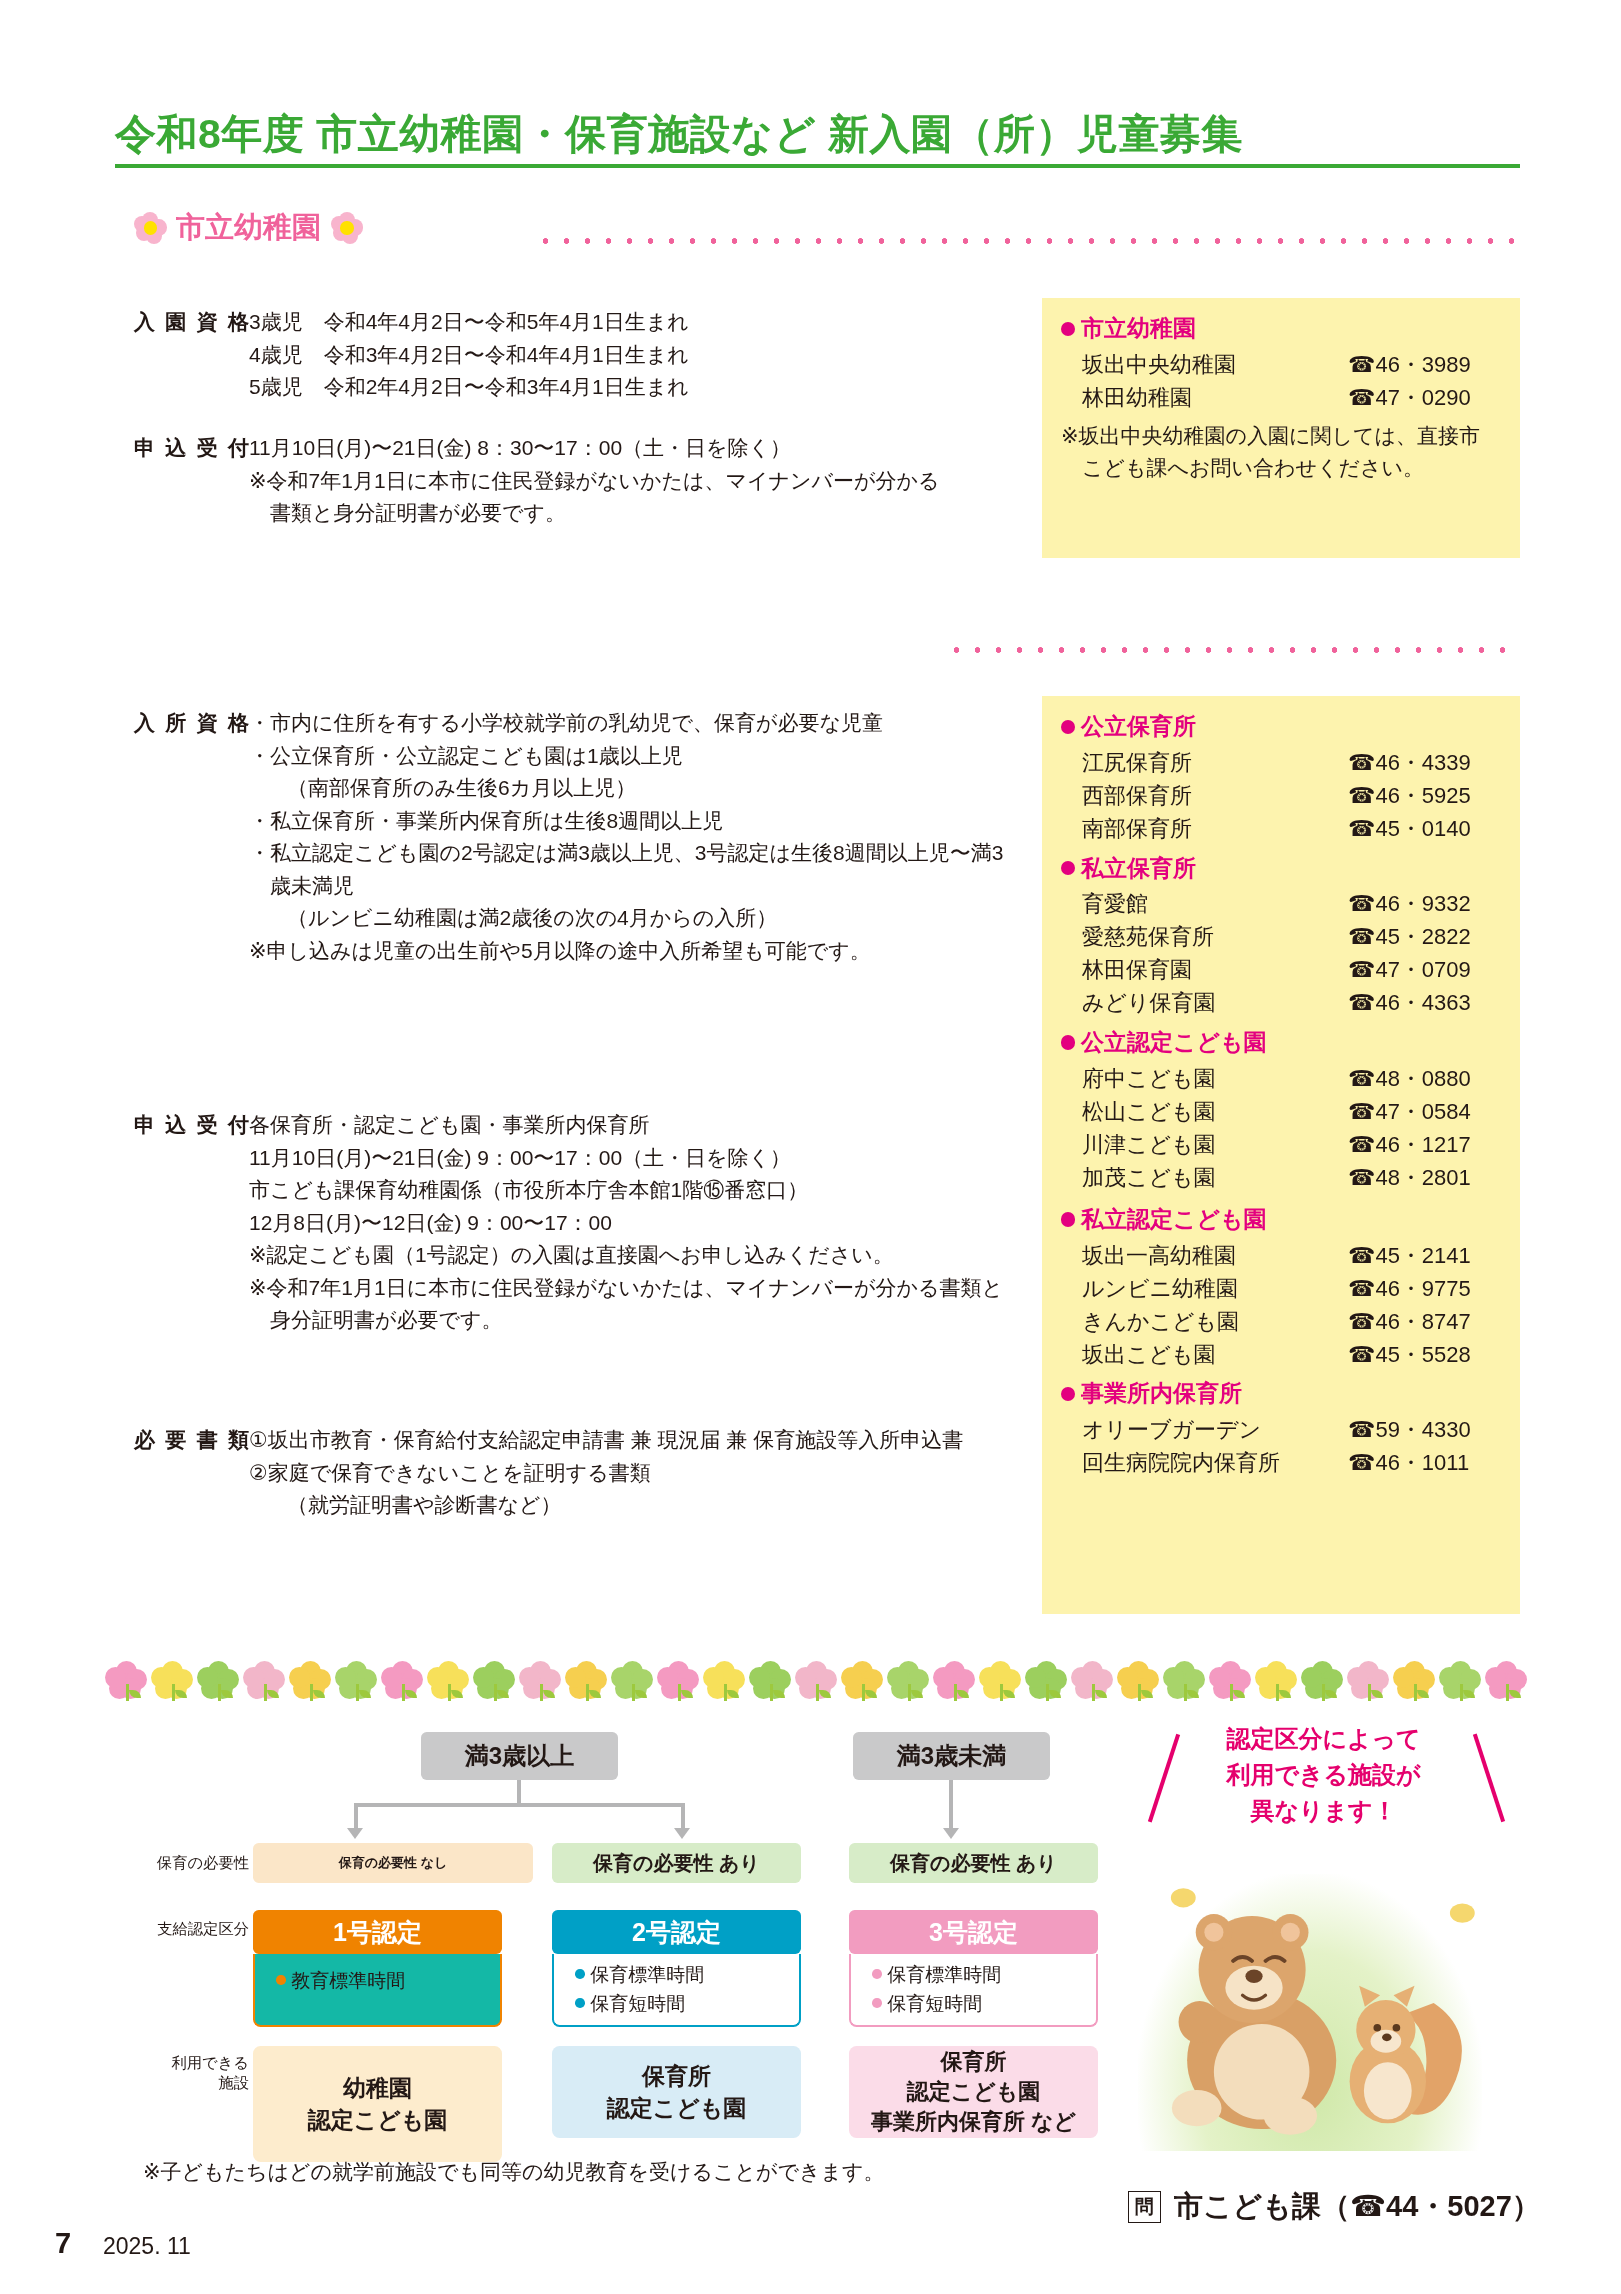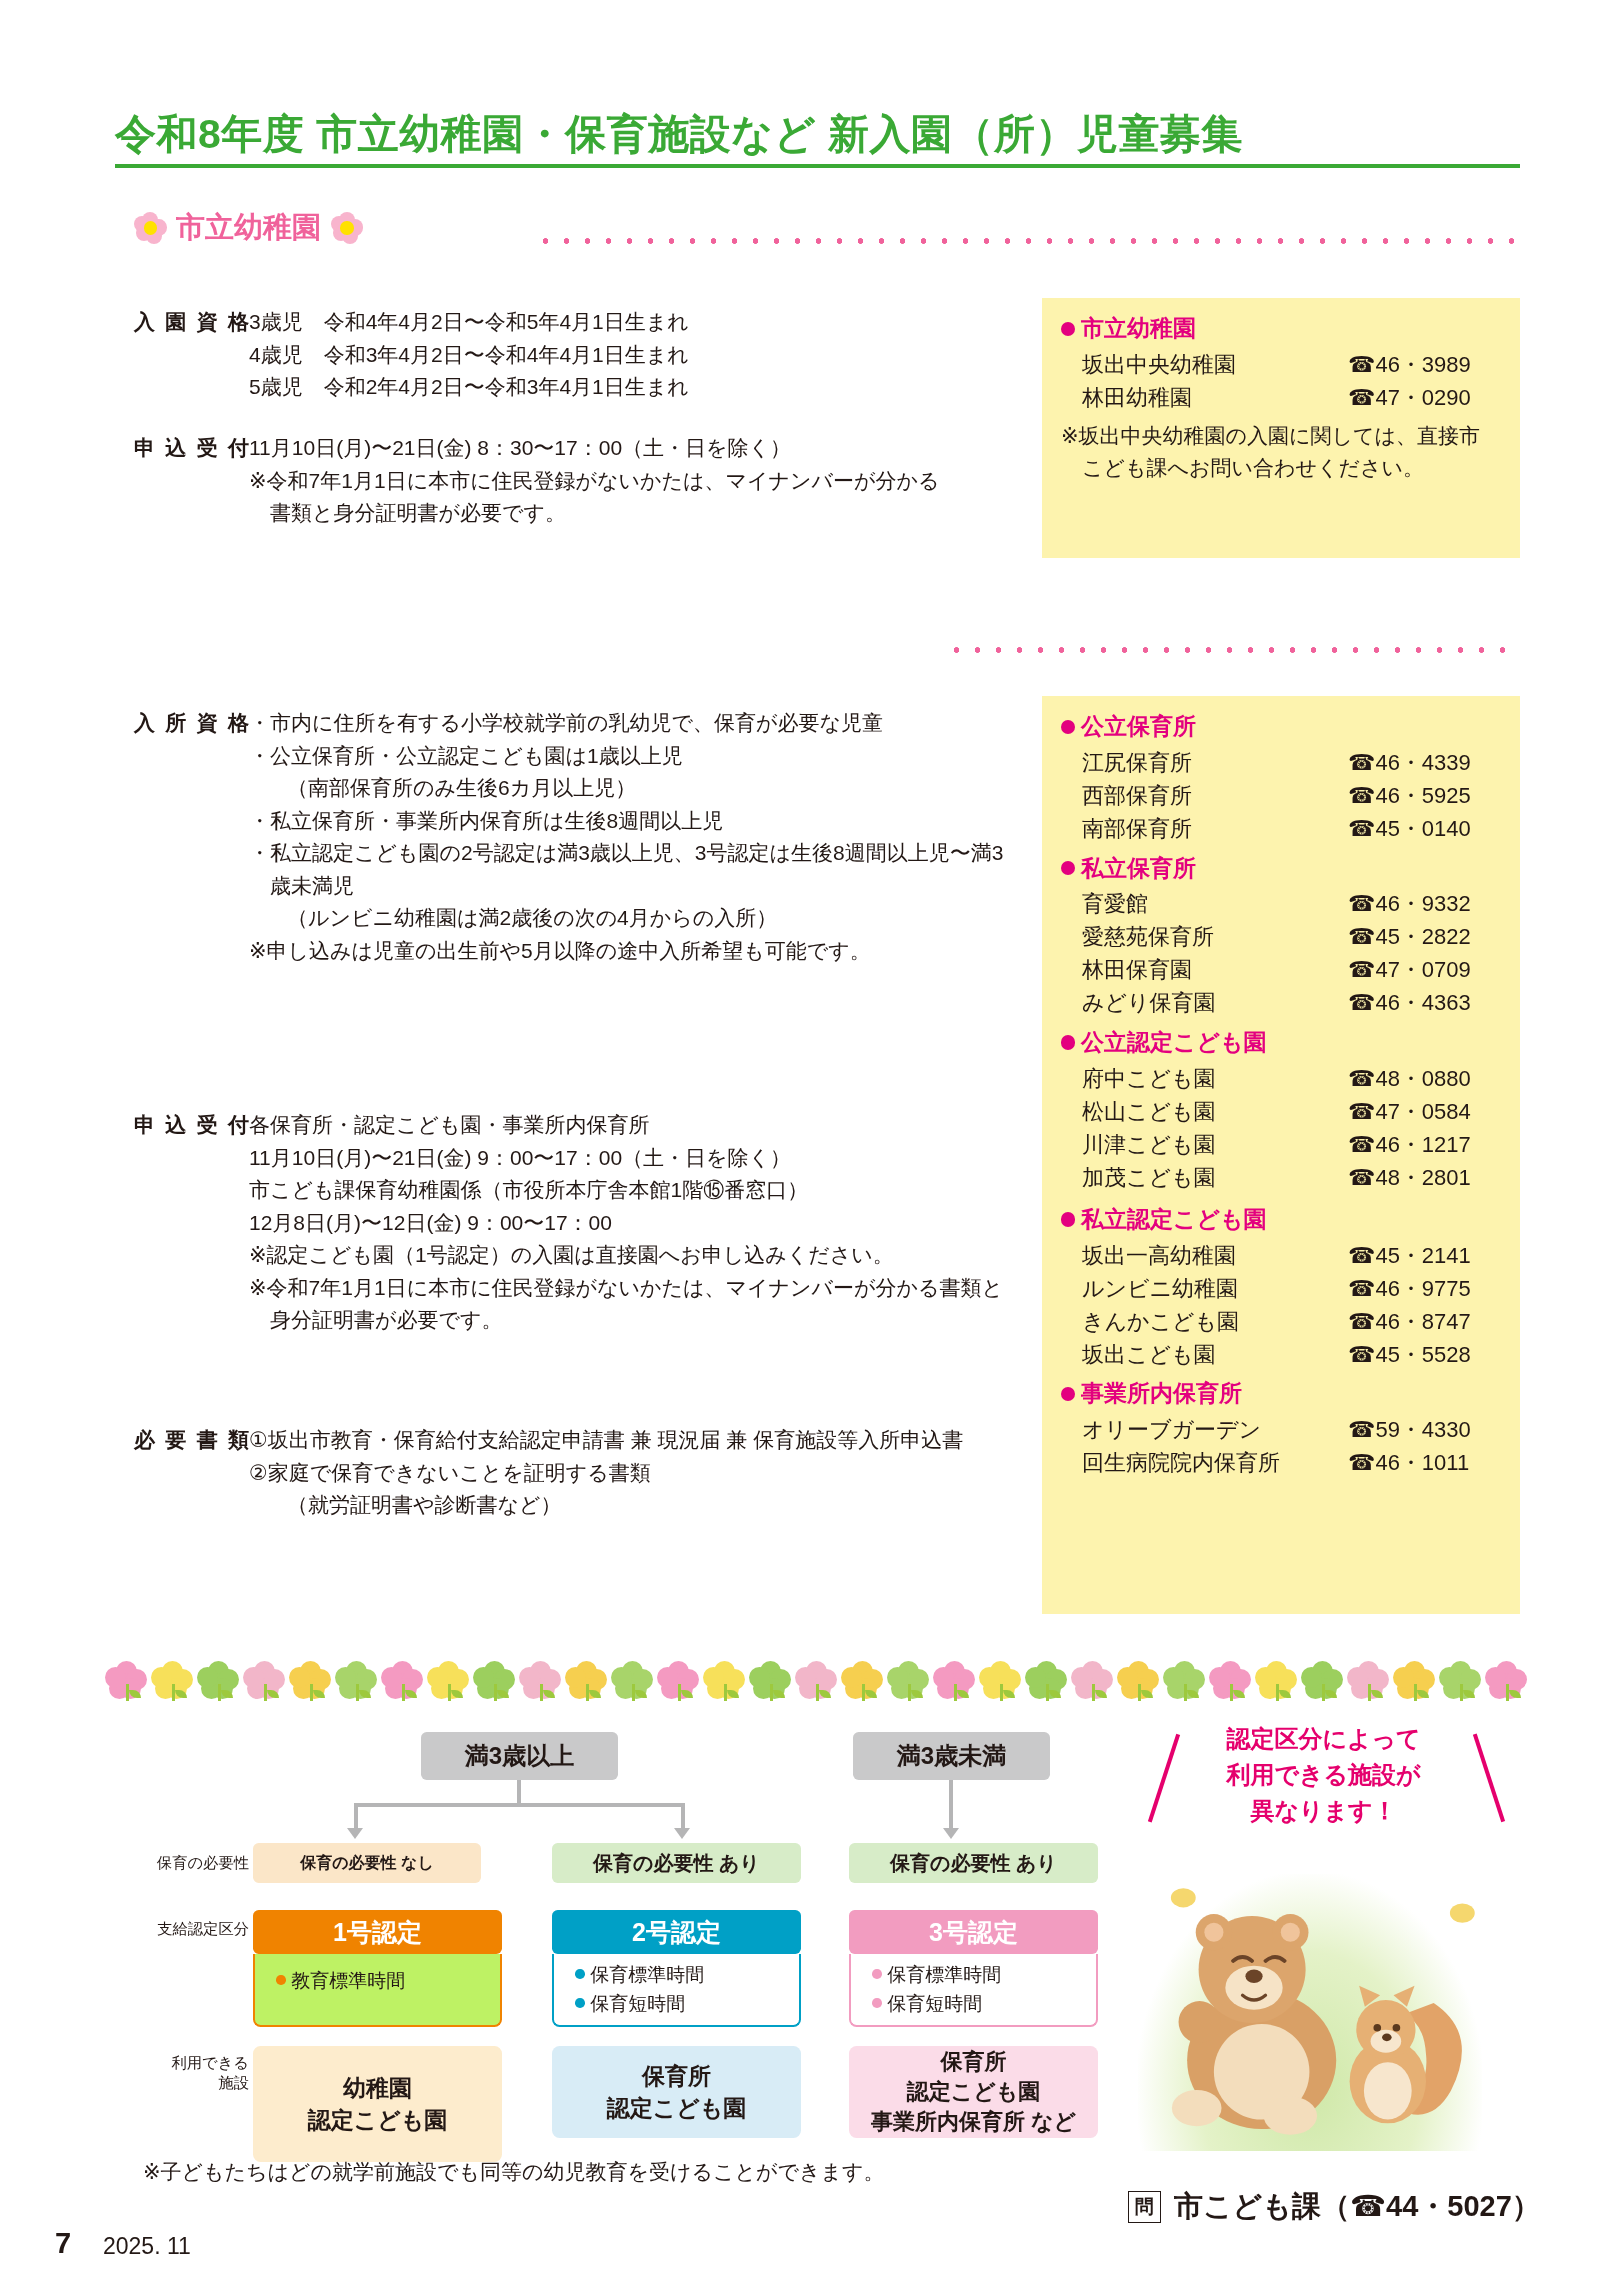--- a/index.html
+++ b/index.html
@@ -622,29 +622,29 @@
   <div class="arrowdown" style="left:347px; top:1828px;"></div>
   <div class="arrowdown" style="left:674px; top:1828px;"></div>
   <div class="connector" style="left:949px; top:1780px; width:3.8px; height:50px;"></div>
   <div class="arrowdown" style="left:943px; top:1828px;"></div>
 
   <div class="rowlabel" style="left:115px; top:1853px; width:134px;">保育の必要性</div>
   <div class="rowlabel" style="left:115px; top:1919px; width:134px;">支給認定区分</div>
   <div class="rowlabel" style="left:115px; top:2053px; width:134px; white-space:pre-line;">利用できる
 施設</div>
 
-  <div class="chip" style="left:253px; top:1843px; width:228px; height:40px; background:#fbe6c8; font-size:16px;">保育の必要性 なし</div>
+  <div class="chip" style="left:253px; top:1843px; width:280px; height:40px; background:#fbe6c8; font-size:13px;">保育の必要性 なし</div>
   <div class="chip" style="left:552px; top:1843px; width:249px; height:40px; background:#d7ecc8; font-size:20px;">保育の必要性 あり</div>
   <div class="chip" style="left:849px; top:1843px; width:249px; height:40px; background:#d7ecc8; font-size:20px;">保育の必要性 あり</div>
 
   <div class="chip" style="left:253px; top:1910px; width:249px; height:44px; background:#f08300; color:#fff; font-size:25px;">1号認定</div>
   <div class="chip" style="left:552px; top:1910px; width:249px; height:44px; background:#00a0c6; color:#fff; font-size:25px;">2号認定</div>
   <div class="chip" style="left:849px; top:1910px; width:249px; height:44px; background:#f29cc0; color:#fff; font-size:25px;">3号認定</div>
 
-  <div style="position:absolute; left:253px; top:1954px; width:249px; height:73px; border:2.9px solid #f08300; border-top:none; border-radius:0 0 7.6px 7.6px; background:#bef264; padding:11.5px 0 0 21px;">
+  <div style="position:absolute; left:253px; top:1954px; width:249px; height:73px; border:2.9px solid #f08300; border-top:none; border-radius:0 0 7.6px 7.6px; background:#14b8a6; padding:11.5px 0 0 21px;">
     <div class="bullet-list">
       <div>
           <span class="bd" style="background:#f08300"></span>
           <span>教育標準時間</span>
         </div>
     </div>
   </div>
   <div style="position:absolute; left:552px; top:1954px; width:249px; height:73px; border:2.9px solid #00a0c6; border-top:none; border-radius:0 0 7.6px 7.6px; background:#fff; padding:5.7px 0 0 21px;">
     <div class="bullet-list">
       <div>

